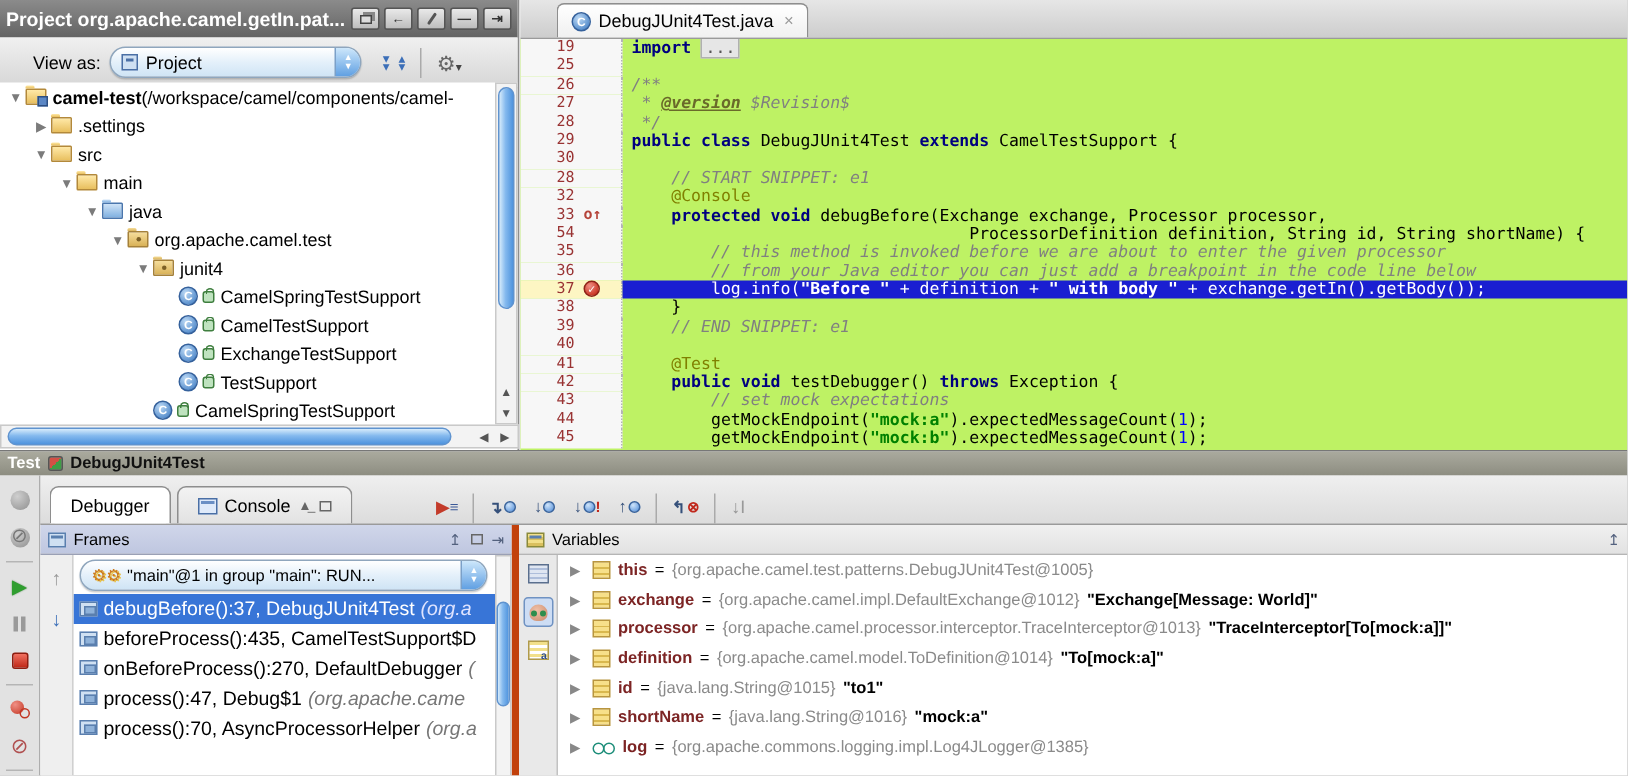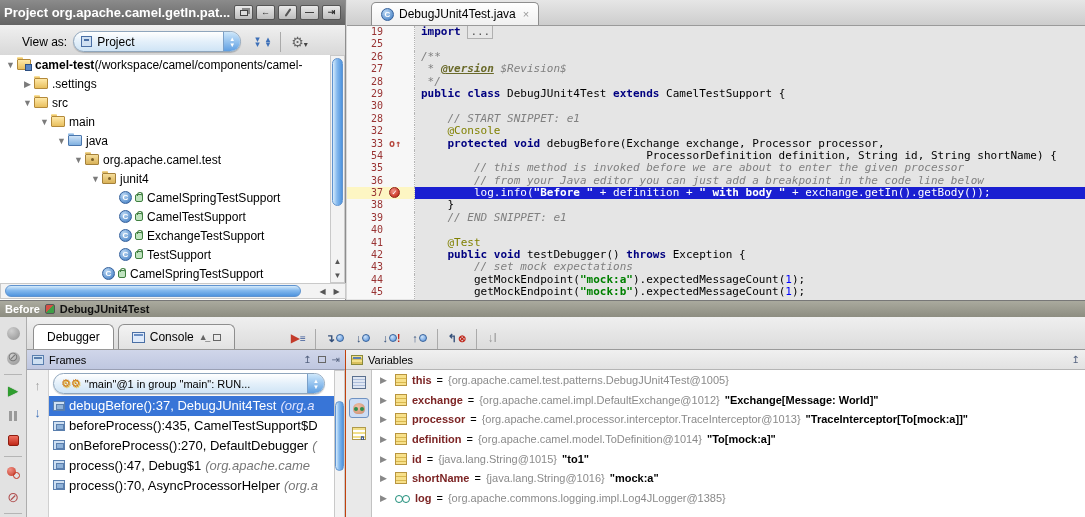--- a/index.html
+++ b/index.html
@@ -58,21 +58,21 @@
   .sbthumb.v{background:linear-gradient(90deg,#d6ebfb,#84b9ee 45%,#4f94de)}
   .sbthumb.h{background:linear-gradient(180deg,#d6ebfb,#84b9ee 45%,#4f94de)}
   .sbbtn{position:absolute;color:#555;font-size:8px;text-align:center;line-height:13px;width:13px;height:13px}
 
   
   #editor{left:347px;top:0;width:738px;height:300px;background:#fff}
   #tabbar{left:0;top:0;width:100%;height:26px;background:linear-gradient(#e6e6e6,#cdcdcd);border-bottom:1px solid #9a9a9a;display:flex;align-items:flex-end}
   .etab{margin-left:24px;height:23px;background:linear-gradient(#ffffff,#f0f0f0);border:1px solid #8e8e8e;border-bottom:none;
         border-radius:5px 5px 0 0;display:flex;align-items:center;padding:0 9px;gap:5px;font-size:12px}
   .closex{color:#999;font-size:11px;margin-left:2px;cursor:pointer}
-  #codearea{left:0;top:26px;width:100%;height:274px;background:#e5e5e5;overflow:hidden;
+  #codearea{left:0;top:26px;width:100%;height:274px;background:#bef264;overflow:hidden;
             font-family:"DejaVu Sans Mono","Liberation Mono",monospace;font-size:11px}
   .crow{display:flex;height:12.4px;line-height:12.4px;white-space:pre}
   .gut{flex:none;width:68px;background:#f7f7f7;border-right:1px dotted #b5b5b5;display:flex}
   .gut.bp{background:#fdf6c3}
   .lnum{width:40px;padding-left:24px;color:#993333;font-size:10px}
   .gmark{flex:1;position:relative}
   .ctext{flex:1;padding-left:6px;color:#000}
   .kw{color:#000080;font-weight:bold}
   .cm{color:#808080;font-style:italic}
   .jd{color:#808080;font-style:italic}
@@ -129,21 +129,21 @@
   .lines3{color:#3b5998;font-size:10px;letter-spacing:-1px}
   .redx{color:#c0281c;font-size:10px;font-weight:bold}
   .grayic{color:#999}
 
   .panelhdr{height:20px;display:flex;align-items:center;gap:5px;padding:0 5px;font-size:11px;border-bottom:1px solid #9aa0b5}
   .hdr-ic{width:12px;height:10px;border:1px solid #5a7fae;background:#cfe0f2;position:relative}
   .hdr-ic:before{content:"";position:absolute;left:1px;top:1px;right:1px;height:2px;background:#5a7fae}
   .hdr-ic.bars{border-color:#8a8a3a;background:repeating-linear-gradient(180deg,#f2e08a 0 2px,#d9c05e 2px 4px)}
   .hdrbtns{margin-left:auto;display:flex;gap:6px;color:#53617e;font-size:10px;align-items:center}
 
-  #frames{left:27px;top:49px;width:319px;height:168px;background:#fff;border-right:1px solid #c2410c}
+  #frames{left:27px;top:49px;width:319px;height:168px;background:#fff;border-right:5px solid #c2410c}
   #frames .panelhdr{background:linear-gradient(#d0d6ea,#bfc7e0)}
   #fr-toolcol{position:absolute;left:0;top:20px;width:22px;bottom:0;background:#efefef;border-right:1px solid #d0d0d0;
               display:flex;flex-direction:column;align-items:center;padding-top:8px;gap:12px}
   .navup{color:#9a9a9a;font-size:13px;font-weight:bold}
   .navdn{color:#3c6fb8;font-size:13px;font-weight:bold}
   #fr-content{position:absolute;left:22px;top:20px;right:11px;bottom:0;overflow:hidden}
   #thread{margin:3px 2px 2px 4px;width:272px;font-size:11px;white-space:nowrap}
   #thread .thread-txt{overflow:hidden;max-width:218px;display:inline-block}
   .gears{color:#cc7a1d;font-size:11px;margin-right:4px;text-shadow:1px 1px 0 #e8c44c}
   .frow{height:19.8px;display:flex;align-items:center;gap:4px;padding-left:4px;font-size:13px;white-space:nowrap;overflow:hidden}
@@ -332,21 +332,21 @@
         <div class="crow"><div class="gut"><span class="lnum">41</span><span class="gmark"></span></div><div class="ctext"><span class="ann">    @Test</span></div></div>
         <div class="crow"><div class="gut"><span class="lnum">42</span><span class="gmark"></span></div><div class="ctext"><span class="pl">    </span><span class="kw">public void</span><span class="pl"> testDebugger() </span><span class="kw">throws</span><span class="pl"> Exception {</span></div></div>
         <div class="crow"><div class="gut"><span class="lnum">43</span><span class="gmark"></span></div><div class="ctext"><span class="cm">        // set mock expectations</span></div></div>
         <div class="crow"><div class="gut"><span class="lnum">44</span><span class="gmark"></span></div><div class="ctext"><span class="pl">        getMockEndpoint(</span><span class="str">"mock:a"</span><span class="pl">).expectedMessageCount(</span><span class="num">1</span><span class="pl">);</span></div></div>
         <div class="crow"><div class="gut"><span class="lnum">45</span><span class="gmark"></span></div><div class="ctext"><span class="pl">        getMockEndpoint(</span><span class="str">"mock:b"</span><span class="pl">).expectedMessageCount(</span><span class="num">1</span><span class="pl">);</span></div></div>
       </div>
   </div>
 
   <div id="debug" class="abs">
     <div id="dw-title" class="abs">
-      <span class="pfx">Before</span>
+      <span class="pfx">Test</span>
       <span class="runcfg"></span>
       <span class="nm">DebugJUnit4Test</span>
     </div>
 
     <div id="leftstrip" class="abs">
       <span class="lsic">
           <span class="bug"></span>
         </span>
       <span class="lsic">
           <span class="bug muted"></span>

